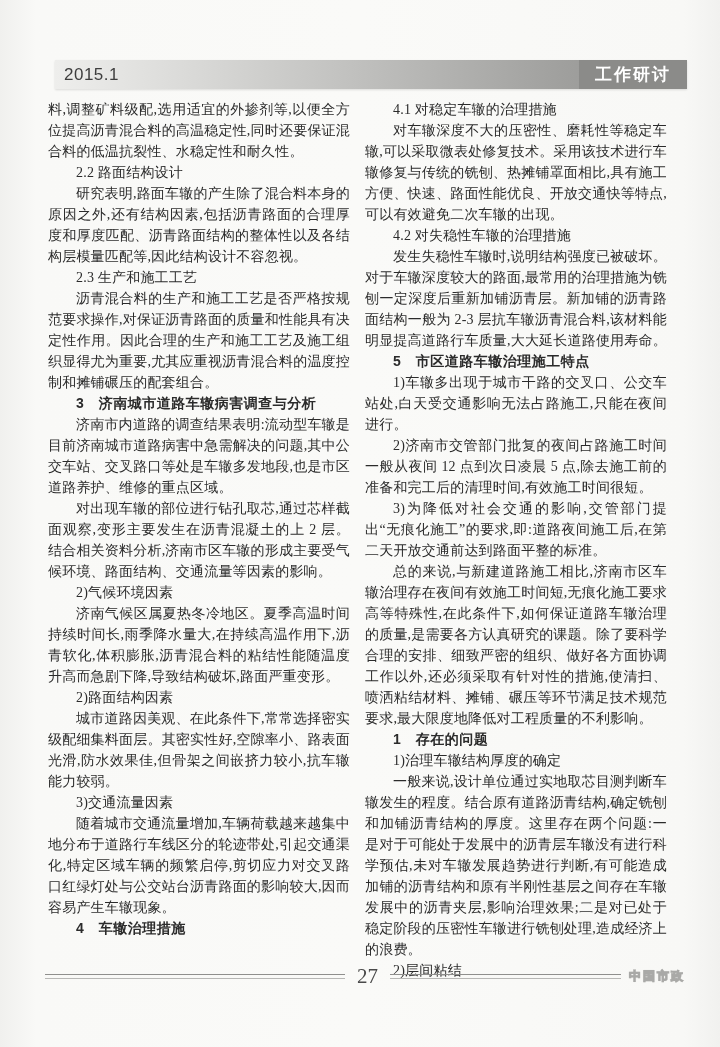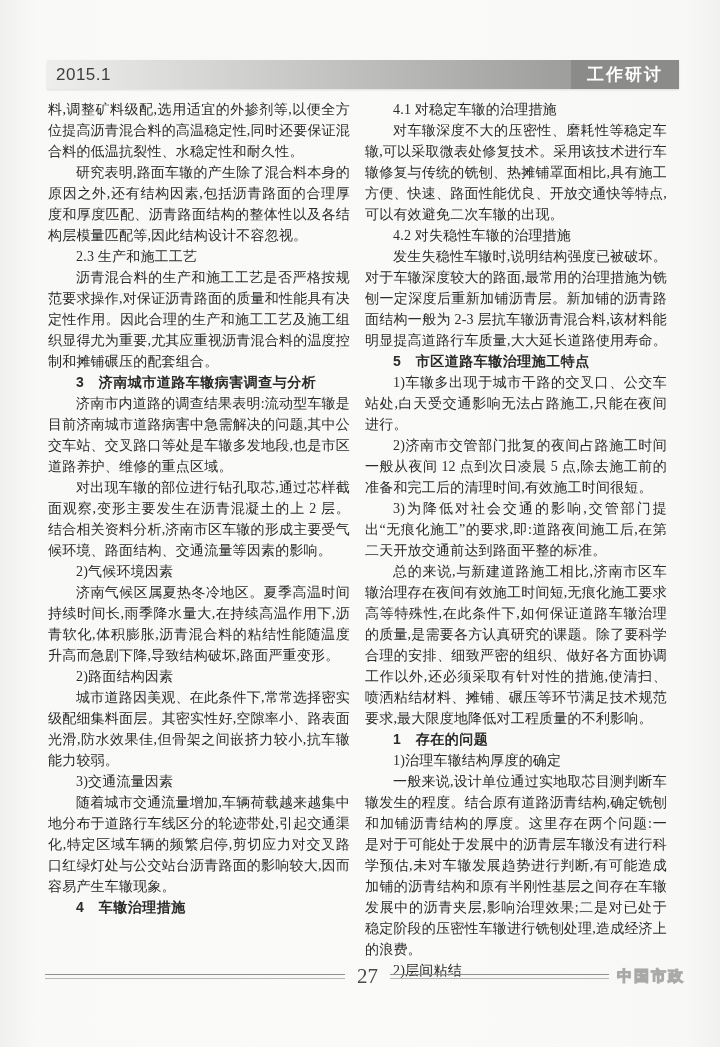--- a/index.html
+++ b/index.html
@@ -7,21 +7,21 @@
     position:relative;
     width:720px;height:1047px;
     margin:0 auto;
     background:linear-gradient(90deg,#f0f0ee 0%,#f9f9f7 5%,#fafaf8 50%,#f8f8f6 95%,#f1f1ef 100%);
     overflow:hidden;
     font-family:"Liberation Serif","DejaVu Serif",serif;
     color:#2b2b2b;
   }
   
   .header-bar{
-    position:absolute;left:47px;top:60px;width:632px;height:29px;
+    position:absolute;left:55px;top:60px;width:632px;height:29px;
     background:linear-gradient(90deg,#eeeeec 0%,#d9d9d7 22%,#b9b9b7 55%,#a0a09e 80%,#8f8f8d 100%);
     display:flex;align-items:center;justify-content:space-between;
     box-shadow:0 1px 2px rgba(0,0,0,0.12);
     gap:36px;
   }
   .issue{
     font-family:"Liberation Sans","DejaVu Sans",sans-serif;
     font-size:17px;color:#3e3e3e;padding-left:9px;letter-spacing:0.5px;
   }
   .column-title{
@@ -60,40 +60,41 @@
   }
   .rule.left{width:300px;}
   .rule.right{flex:1;}
   .page-number{
     font-family:Liberation Serif, serif;
     font-size:21px;color:#4a4a4a;
     padding:0 12px;line-height:1;
   }
   .journal-logo{
     font-family:"Liberation Sans","DejaVu Sans",sans-serif;
-    font-size:15px;font-weight:bold;letter-spacing:2px;
+    font-size:12px;font-weight:bold;letter-spacing:2px;
     color:#e3e3e1;
     -webkit-text-stroke:1px #a9a9a7;
     text-shadow:0 0 1px #bcbcba;
     margin-left:8px;white-space:nowrap;
   }
 </style>
 </head>
 <body>
 
 <div class="page">
 
   <div class="header-bar">
     <span class="issue">2015.1</span>
     <span class="column-title">工作研讨</span>
   </div>
 
   <div class="content">
     <div class="col">
         <p class="para body-cont">料,调整矿料级配,选用适宜的外掺剂等,以便全方位提高沥青混合料的高温稳定性,同时还要保证混合料的低温抗裂性、水稳定性和耐久性。</p>
+        <p class="para sub">2.2 路面结构设计</p>
         <p class="para body">研究表明,路面车辙的产生除了混合料本身的原因之外,还有结构因素,包括沥青路面的合理厚度和厚度匹配、沥青路面结构的整体性以及各结构层模量匹配等,因此结构设计不容忽视。</p>
         <p class="para sub">2.3 生产和施工工艺</p>
         <p class="para body">沥青混合料的生产和施工工艺是否严格按规范要求操作,对保证沥青路面的质量和性能具有决定性作用。因此合理的生产和施工工艺及施工组织显得尤为重要,尤其应重视沥青混合料的温度控制和摊铺碾压的配套组合。</p>
         <p class="para heading">3　济南城市道路车辙病害调查与分析</p>
         <p class="para body">济南市内道路的调查结果表明:流动型车辙是目前济南城市道路病害中急需解决的问题,其中公交车站、交叉路口等处是车辙多发地段,也是市区道路养护、维修的重点区域。</p>
         <p class="para body">对出现车辙的部位进行钻孔取芯,通过芯样截面观察,变形主要发生在沥青混凝土的上 2 层。结合相关资料分析,济南市区车辙的形成主要受气候环境、路面结构、交通流量等因素的影响。</p>
         <p class="para sub">2)气候环境因素</p>
         <p class="para body">济南气候区属夏热冬冷地区。夏季高温时间持续时间长,雨季降水量大,在持续高温作用下,沥青软化,体积膨胀,沥青混合料的粘结性能随温度升高而急剧下降,导致结构破坏,路面严重变形。</p>
         <p class="para sub">2)路面结构因素</p>
         <p class="para body">城市道路因美观、在此条件下,常常选择密实级配细集料面层。其密实性好,空隙率小、路表面光滑,防水效果佳,但骨架之间嵌挤力较小,抗车辙能力较弱。</p>

